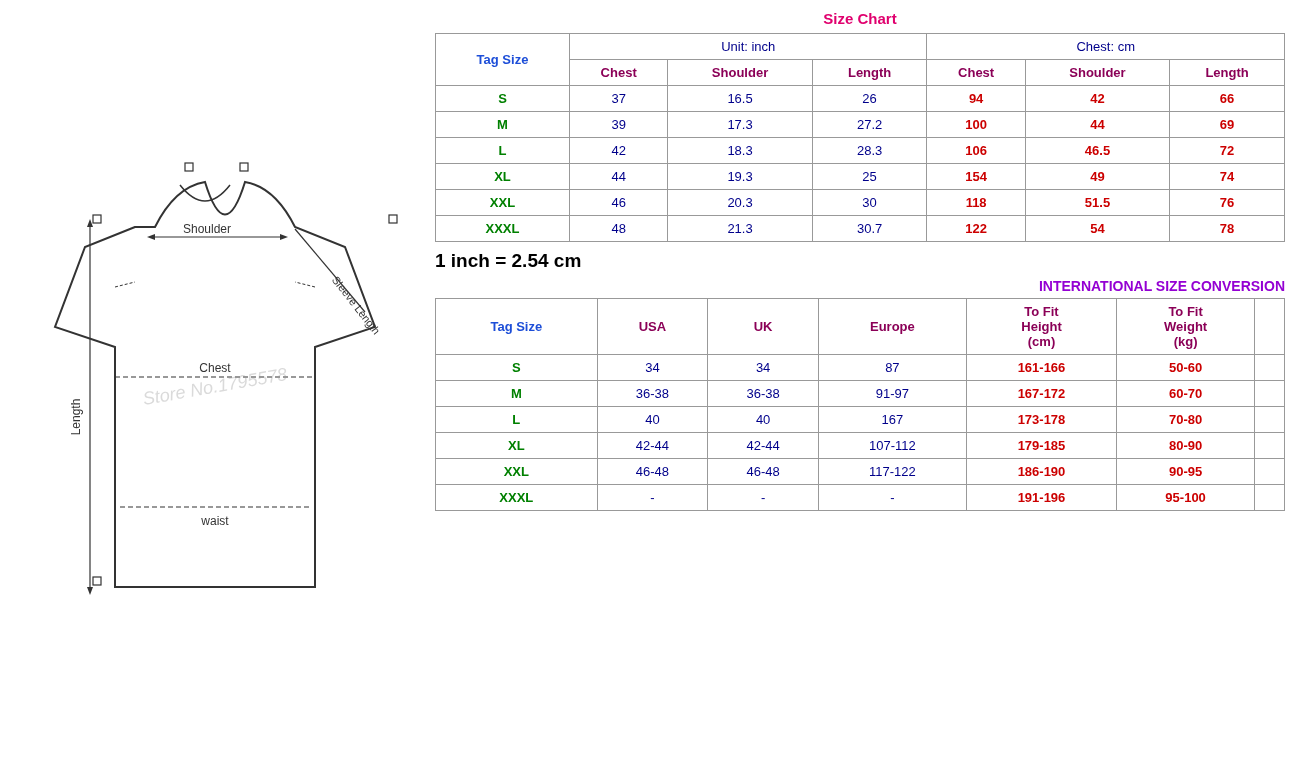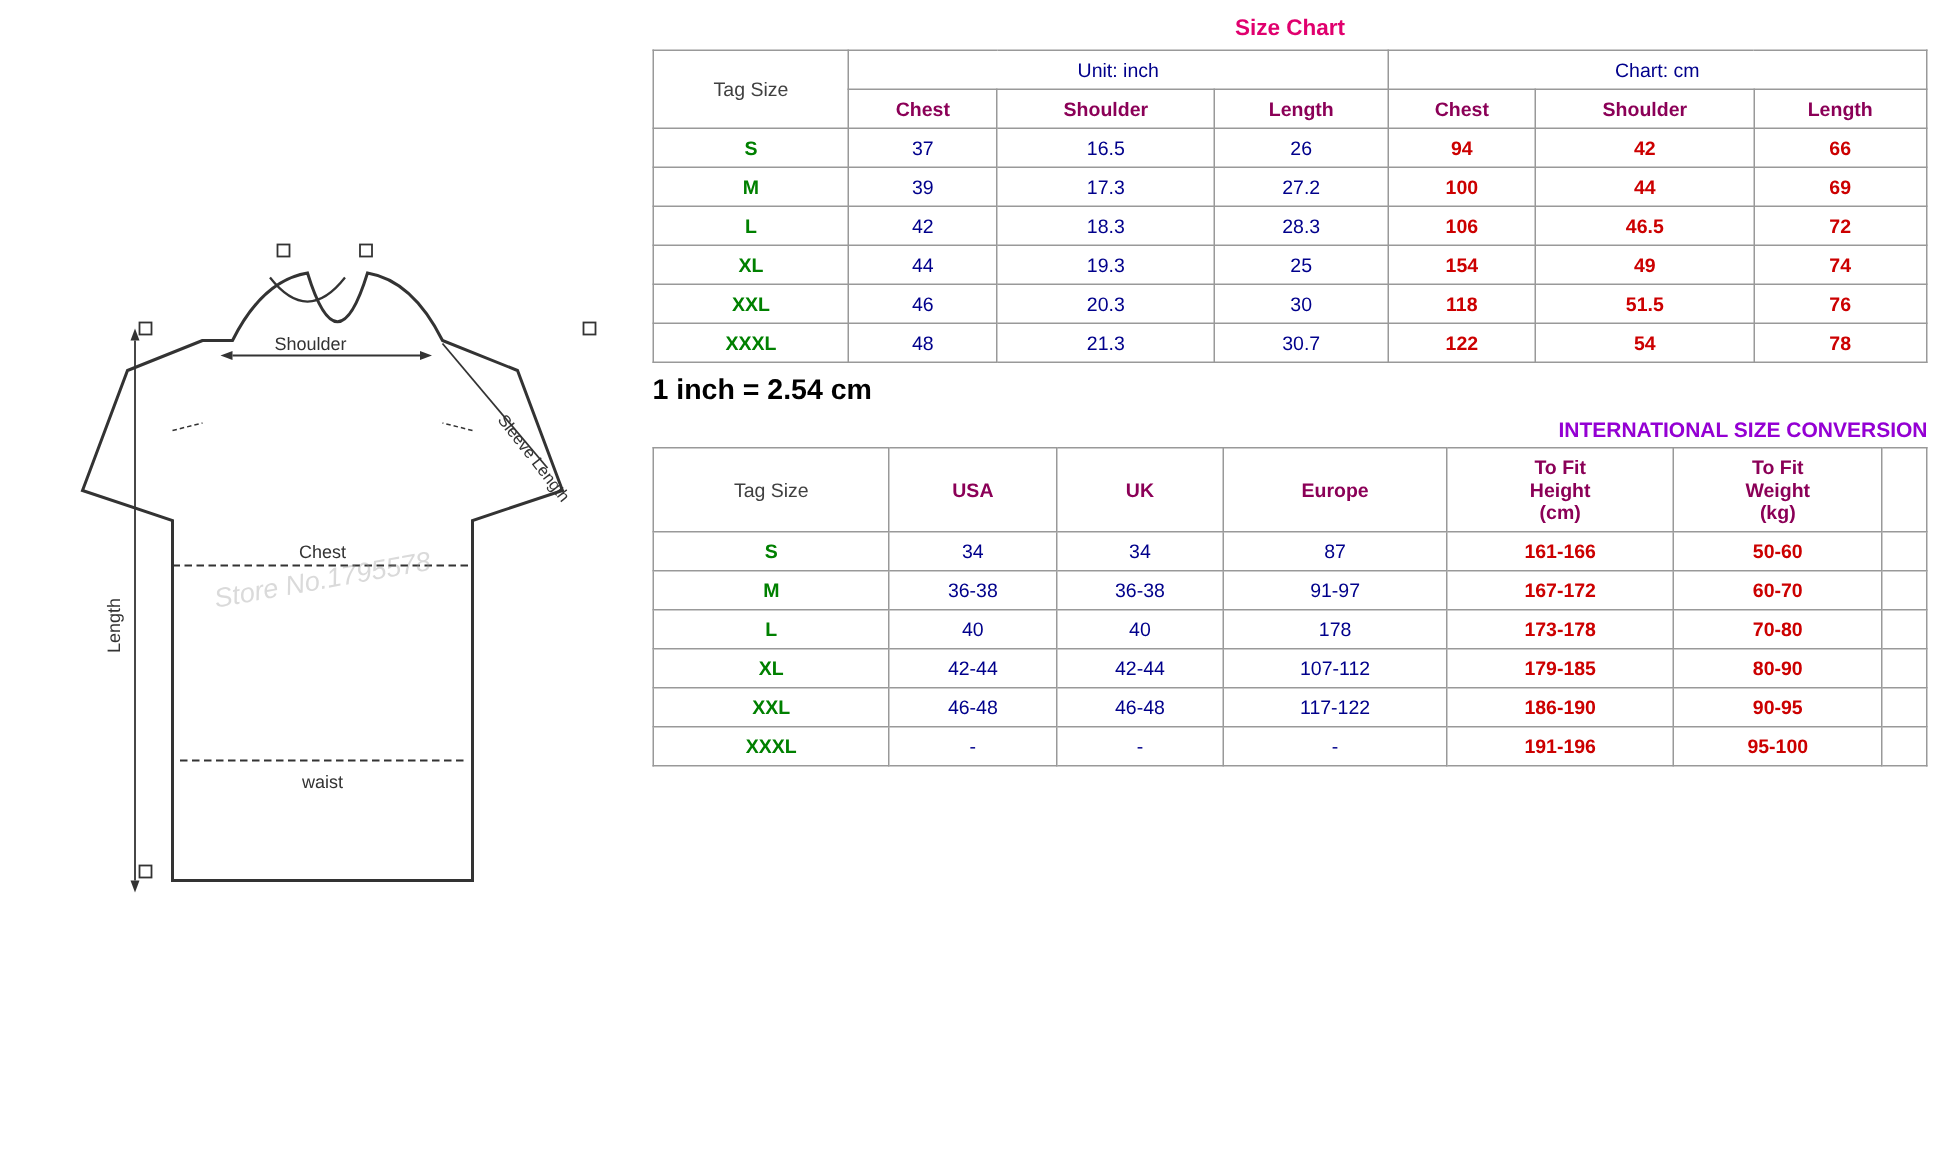--- a/index.html
+++ b/index.html
@@ -71,22 +71,22 @@
       font-weight: normal;
       font-size: 13px;
     }
 
     .col-header {
       color: #8b0057;
       font-weight: bold;
     }
 
     .tag-size-header {
-      color: #404040;
-      font-weight: normal;
+      color: #1d4ed8;
+      font-weight: bold;
       font-size: 13px;
     }
 
     .tag-size-cell {
       color: #008000;
       font-weight: bold;
     }
 
     .data-cell-blue {
       color: #00008b;
@@ -172,21 +172,21 @@
 
 <div class="right-panel">
 
   <div class="section-title">Size Chart</div>
 
   <table class="size-table">
     <thead>
       <tr>
         <th rowspan="2" class="tag-size-header">Tag Size</th>
         <th colspan="3" class="unit-header">Unit: inch</th>
-        <th colspan="3" class="unit-header">Chart: cm</th>
+        <th colspan="3" class="unit-header">Chest: cm</th>
       </tr>
       <tr>
         <th class="col-header">Chest</th>
         <th class="col-header">Shoulder</th>
         <th class="col-header">Length</th>
         <th class="col-header">Chest</th>
         <th class="col-header">Shoulder</th>
         <th class="col-header">Length</th>
       </tr>
     </thead>
@@ -280,21 +280,21 @@
     <td class="data-cell-blue">36-38</td>
     <td class="data-cell-blue">91-97</td>
     <td class="data-cell-red">167-172</td>
     <td class="data-cell-red">60-70</td>
     <td></td>
   </tr>
         <tr>
     <td class="tag-size-cell">L</td>
     <td class="data-cell-blue">40</td>
     <td class="data-cell-blue">40</td>
-    <td class="data-cell-blue">178</td>
+    <td class="data-cell-blue">167</td>
     <td class="data-cell-red">173-178</td>
     <td class="data-cell-red">70-80</td>
     <td></td>
   </tr>
         <tr>
     <td class="tag-size-cell">XL</td>
     <td class="data-cell-blue">42-44</td>
     <td class="data-cell-blue">42-44</td>
     <td class="data-cell-blue">107-112</td>
     <td class="data-cell-red">179-185</td>

